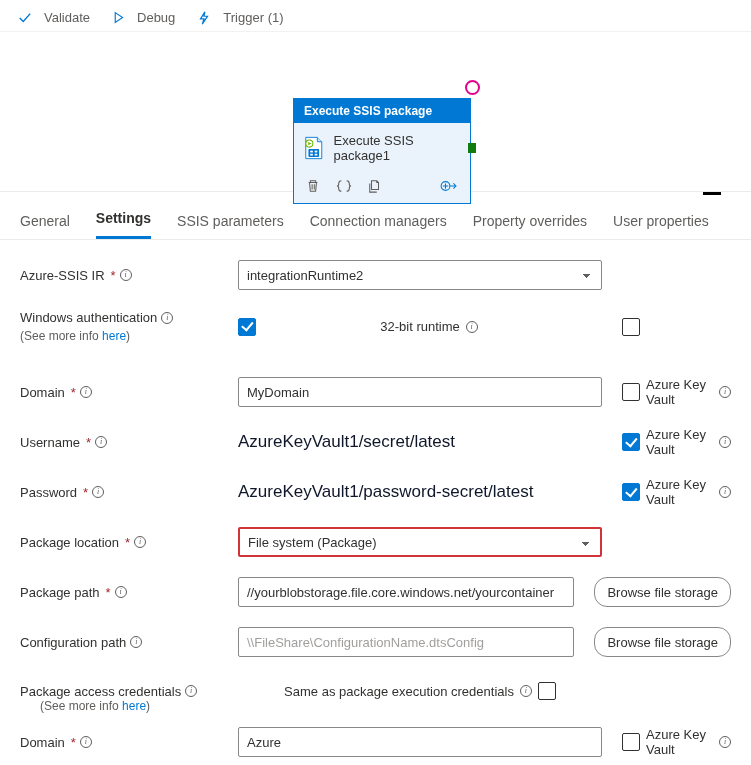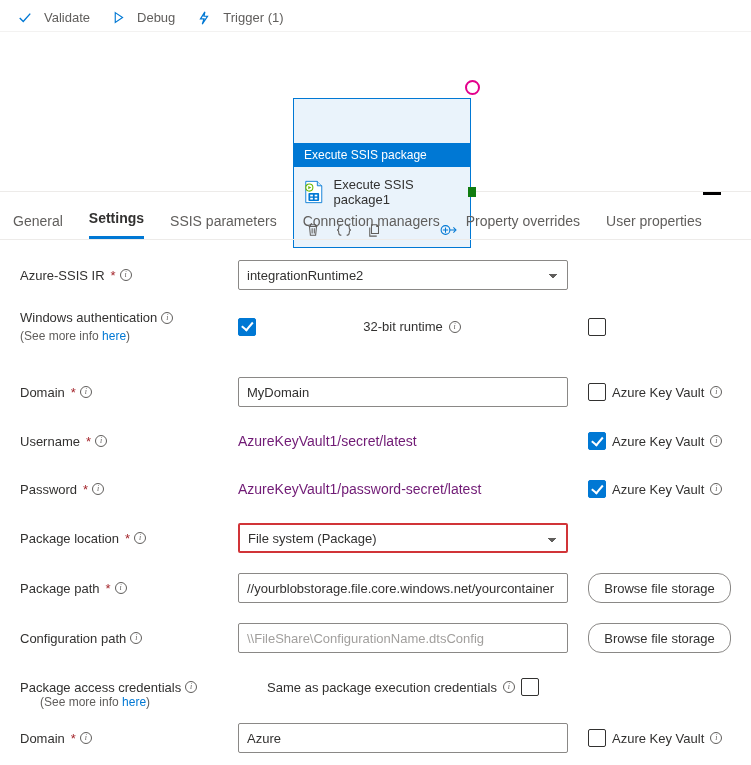--- a/index.html
+++ b/index.html
@@ -5,48 +5,48 @@
   * { box-sizing: border-box; font-family: "Segoe UI", Arial, sans-serif; }
   body { margin: 0; padding: 0; width: 751px; background: #fff; color: #323130; font-size: 13px; }
 
   .toolbar { display: flex; align-items: center; gap: 22px; padding: 10px 18px 6px; border-bottom: 1px solid #f3f2f1; }
   .toolbar-item { display: inline-flex; align-items: center; gap: 12px; color: #605e5c; cursor: pointer; font-size: 13px; }
   .toolbar-item svg { flex-shrink: 0; }
 
   .canvas { position: relative; height: 160px; border-bottom: 1px solid #edebe9; }
   .red-circle { position: absolute; top: 48px; left: 465px; width: 15px; height: 15px; border: 2px solid #e3008c; border-radius: 50%; }
   .node { position: absolute; top: 66px; left: 293px; width: 178px; border: 1px solid #0078d4; background: #eaf3fb; }
-  .node-header { background: #0078d4; color: #fff; font-size: 12px; font-weight: 400; padding: 5px 10px; margin-top: 44px; }
+  .node-header { background: #0078d4; color: #fff; font-size: 12px; font-weight: 700; padding: 5px 10px; }
   .node-body { display: flex; align-items: center; gap: 10px; padding: 10px 12px 10px 10px; font-size: 13px; color: #323130; position: relative; }
   .node-handle { position: absolute; right: -6px; top: 50%; transform: translateY(-50%); width: 8px; height: 10px; background: #107c10; }
   .node-footer { display: flex; align-items: center; gap: 16px; padding: 6px 12px 10px; color: #605e5c; }
   .node-footer .spacer { flex: 1; }
   .ssis-icon { width: 22px; height: 26px; }
 
-  .tabbar { display: flex; align-items: flex-end; gap: 26px; padding: 12px 13px 0; border-bottom: 1px solid #edebe9; position: relative; }
+  .tabbar { display: flex; align-items: flex-end; gap: 26px; padding: 12px 20px 0; border-bottom: 1px solid #edebe9; position: relative; }
   .tab { padding: 6px 0 10px; color: #605e5c; cursor: pointer; font-size: 14px; }
   .tab.active { color: #323130; font-weight: 600; border-bottom: 3px solid #0078d4; }
   .tabbar .black-mark { position: absolute; right: 30px; top: 0px; width: 18px; height: 3px; background: #000; }
 
   .form { padding: 20px 20px 10px; }
   .row { display: flex; align-items: center; margin-bottom: 20px; min-height: 28px; }
   .row.tight { margin-bottom: 8px; }
   .label-col { width: 218px; display: flex; align-items: center; gap: 4px; color: #323130; font-size: 13px; flex-shrink: 0; }
   .label-col .req { color: #a4262c; margin-left: 2px; }
   .label-col .sub { display:block; font-size: 12px; color: #605e5c; margin-top:2px;}
   .label-col a { color: #0078d4; text-decoration: none; }
-  .mid-col { width: 330px; display: flex; align-items: center; }
+  .mid-col { width: 364px; display: flex; align-items: center; }
   .mid-col.centered { justify-content: center; }
   .right-col { flex: 1; display: flex; align-items: center; gap: 6px; padding-left: 20px; }
 
   select.ctl, input[type=text].ctl { width: 100%; height: 30px; border: 1px solid #8a8886; border-radius: 2px; padding: 0 8px; font-size: 13px; background: #fff; color: #323130; }
   select.ctl { appearance: none; -webkit-appearance: none; background-image: linear-gradient(45deg, transparent 50%, #605e5c 50%), linear-gradient(-45deg, transparent 50%, #605e5c 50%); background-position: calc(100% - 14px) 13px, calc(100% - 10px) 13px; background-size: 4px 4px, 4px 4px; background-repeat: no-repeat; padding-right: 26px; }
   select.ctl.highlighted { border: 2px solid #d13438; }
   input[type=text].ctl::placeholder { color: #a19f9d; }
-  .static-text { font-size: 14px; color: #701a75; }
+  .static-text { font-size: 17px; color: #0f172a; }
 
   .checkbox { width: 18px; height: 18px; border: 1px solid #323130; border-radius: 2px; display: inline-flex; align-items: center; justify-content: center; background: #fff; cursor: pointer; flex-shrink:0;}
   .checkbox.checked { background: #0078d4; border-color: #0078d4; }
   .checkbox.checked::after { content: ""; width: 5px; height: 9px; border: solid #fff; border-width: 0 2px 2px 0; transform: rotate(40deg) translate(-1px,-1px); }
 
   .info-icon { width: 12px; height: 12px; border: 1px solid #605e5c; border-radius: 50%; display: inline-flex; align-items: center; justify-content: center; font-size: 8px; color: #605e5c; line-height: 1; flex-shrink:0; }
   .info-icon::after { content: "i"; font-style: italic; font-family: serif;}
 
   .btn { height: 30px; border: 1px solid #8a8886; background: #fff; border-radius: 13px; padding: 0 12px; font-size: 13px; color: #323130; cursor: pointer; white-space:nowrap; }
 

